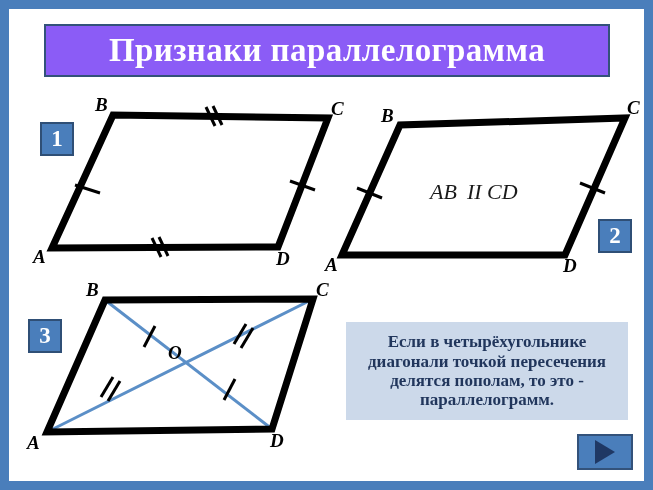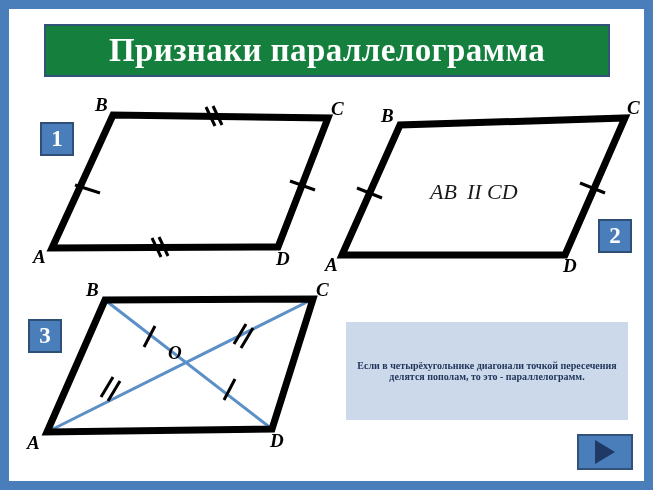--- a/index.html
+++ b/index.html
@@ -34,21 +34,21 @@
   }
 
   
   #title-banner {
     position: absolute;
     left: 44px;
     top: 24px;
     width: 566px;
     height: 53px;
     box-sizing: border-box;
-    background: #15803d;
+    background: #8b5cf6;
     border: 2px solid #33527a;
     display: flex;
     align-items: center;
     justify-content: center;
   }
   #title-text {
     color: #ffffff;
     font-size: 33px;
     font-weight: bold;
     letter-spacing: 0.4px;
@@ -108,21 +108,21 @@
     height: 98px;
     background: #ccd9ea;
     display: flex;
     align-items: center;
     justify-content: center;
     padding: 2px 6px;
     box-sizing: border-box;
   }
   #statement-text {
     color: #21365c;
-    font-size: 10px;
+    font-size: 17px;
     font-weight: bold;
     line-height: 1.14;
     text-align: center;
     font-family: "Liberation Serif", serif;
   }
 
   
   #next-button {
     position: absolute;
     left: 577px;

